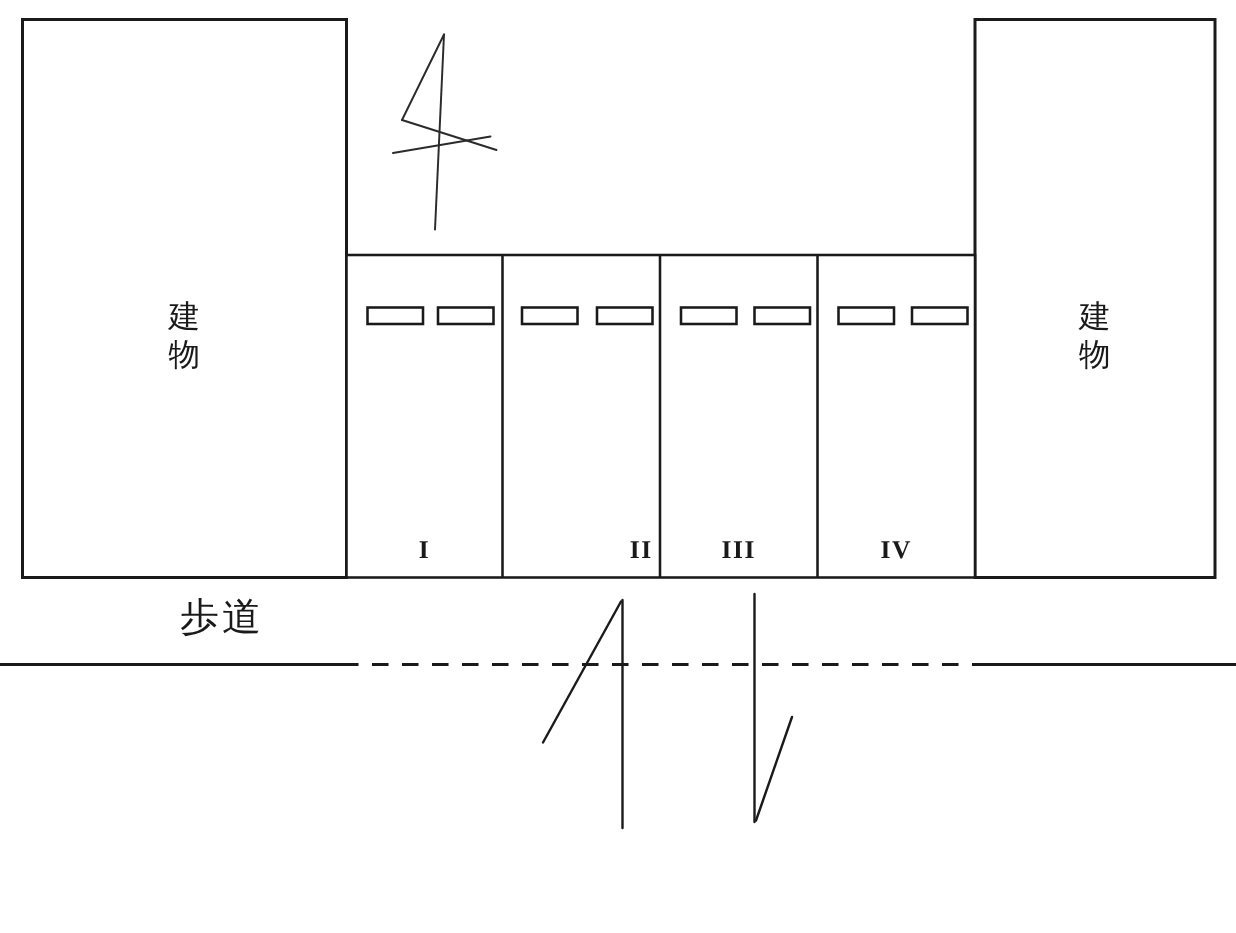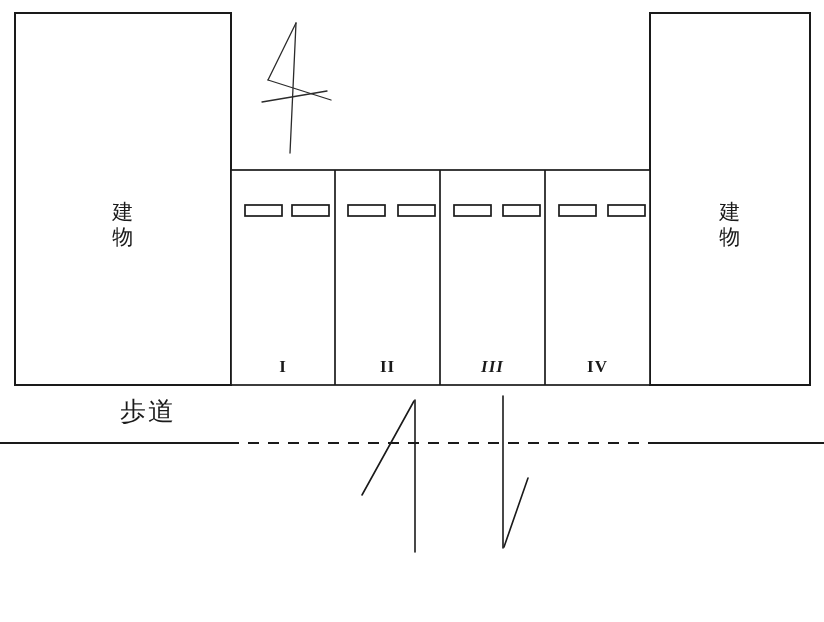--- a/index.html
+++ b/index.html
@@ -101,22 +101,22 @@
   </svg>
 
   <div class="lbl bldg-label" style="left:63px; top:200px; width:120px;">建
 物</div>
 
   <div class="lbl bldg-label" style="left:670px; top:200px; width:120px;">建
 物</div>
 
   <div class="lbl slot-label" style="left:231px; top:357px; width:104px;">I</div>
 
-  <div class="lbl slot-label" style="left:335px; top:357px; width:105px;">II</div>
+  <div class="lbl slot-label" style="left:335px; top:357px; width:105px;padding-left:40px;">II</div>
 
-  <div class="lbl slot-label" style="left:440px; top:357px; width:105px;font-style:italic;">III</div>
+  <div class="lbl slot-label" style="left:440px; top:357px; width:105px;">III</div>
 
   <div class="lbl slot-label" style="left:545px; top:357px; width:105px;">IV</div>
 
   <div class="lbl area-label" style="left:88px; top:396px; width:120px;">歩道</div>
 
 
 </div>
 
 </body></html>

